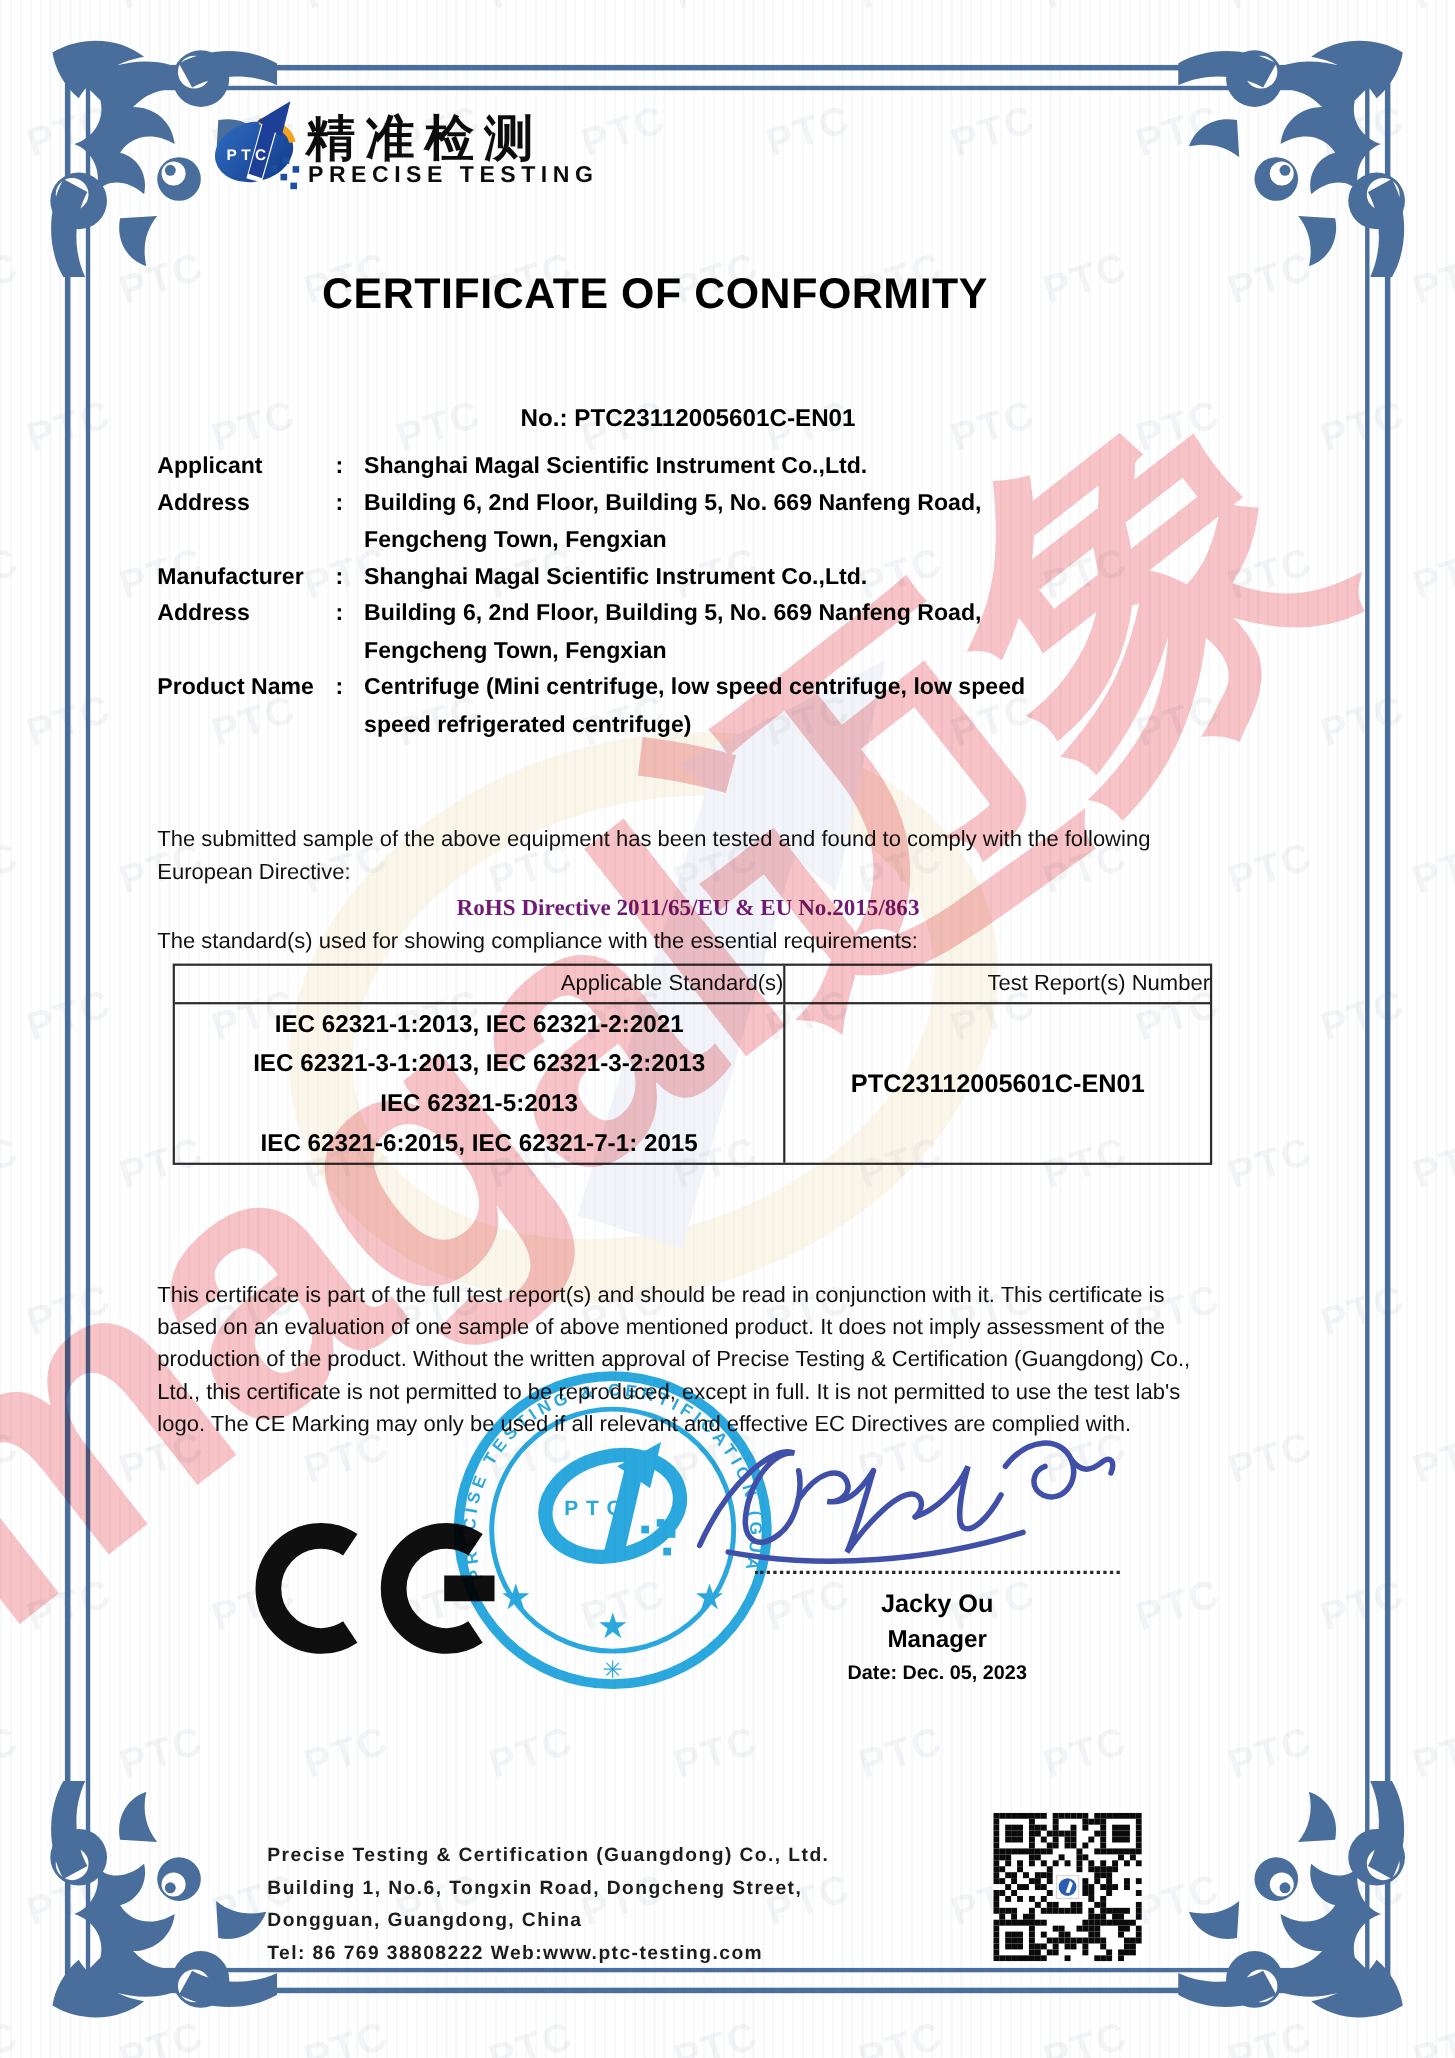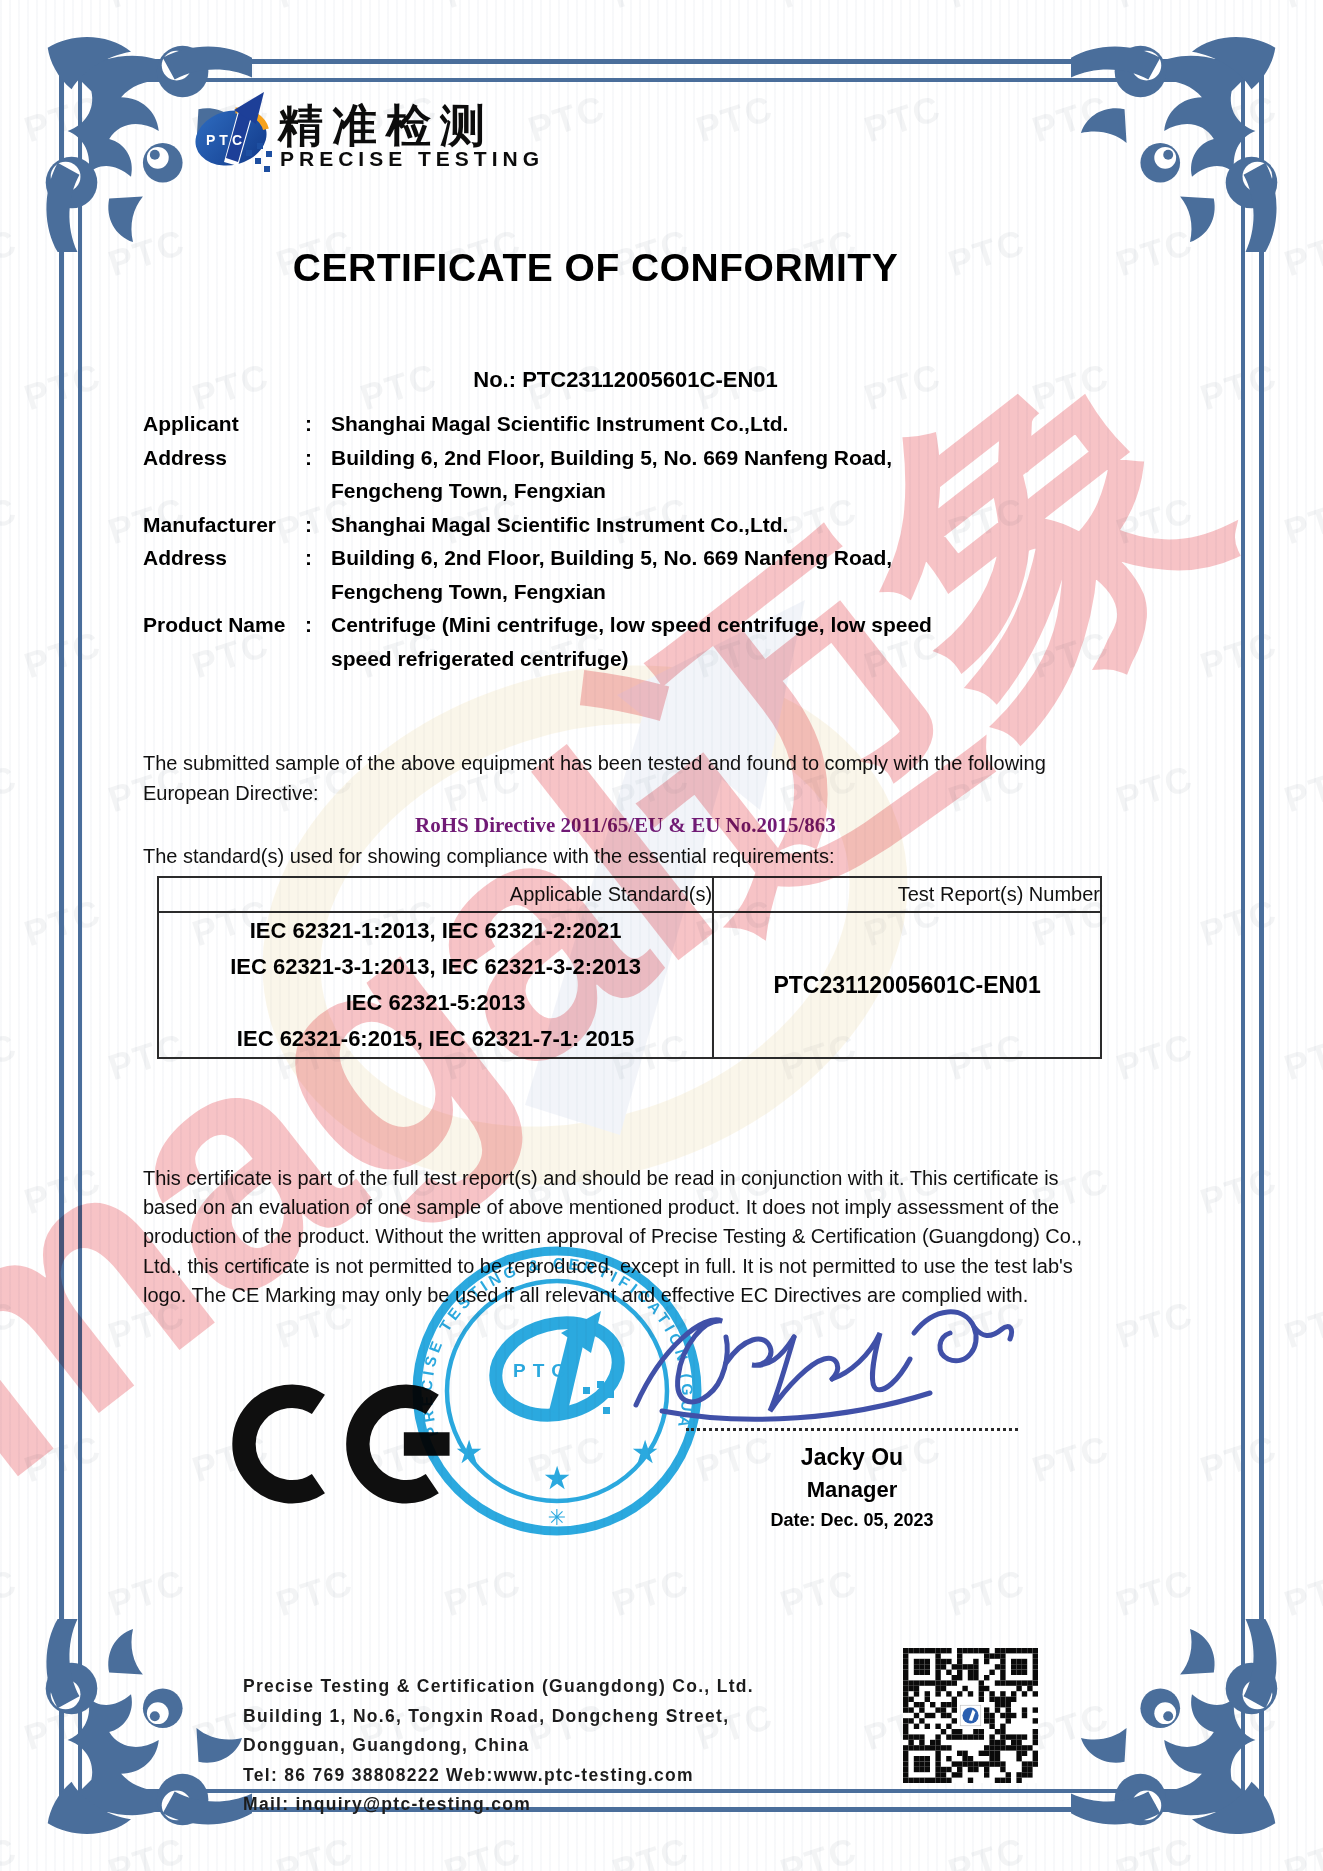--- a/index.html
+++ b/index.html
@@ -410,21 +410,20 @@
     <div class="sig-name">Jacky Ou</div>
     <div class="sig-role">Manager</div>
     <div class="sig-date">Date: Dec. 05, 2023</div>
   </div>
 
   <div class="footer">
     <div>Precise Testing &amp; Certification (Guangdong) Co., Ltd.</div>
     <div>Building 1, No.6, Tongxin Road, Dongcheng Street,</div>
     <div>Dongguan, Guangdong, China</div>
     <div>Tel: 86 769 38808222   Web:www.ptc-testing.com</div>
-    <div>Mail: inquiry@ptc-testing.com</div>
   </div>
   <div id="qr"><svg width="135" height="135" viewBox="0 0 135 135">
         <rect width="135" height="135" fill="#fff"></rect>
         <rect x="0" y="0" width="5.4" height="5.4" fill="#0a0a0a"></rect>
         <rect x="5.4" y="0" width="5.4" height="5.4" fill="#0a0a0a"></rect>
         <rect x="10.8" y="0" width="5.4" height="5.4" fill="#0a0a0a"></rect>
         <rect x="16.200000000000003" y="0" width="5.4" height="5.4" fill="#0a0a0a"></rect>
         <rect x="21.6" y="0" width="5.4" height="5.4" fill="#0a0a0a"></rect>
         <rect x="27" y="0" width="5.4" height="5.4" fill="#0a0a0a"></rect>
         <rect x="32.400000000000006" y="0" width="5.4" height="5.4" fill="#0a0a0a"></rect>

